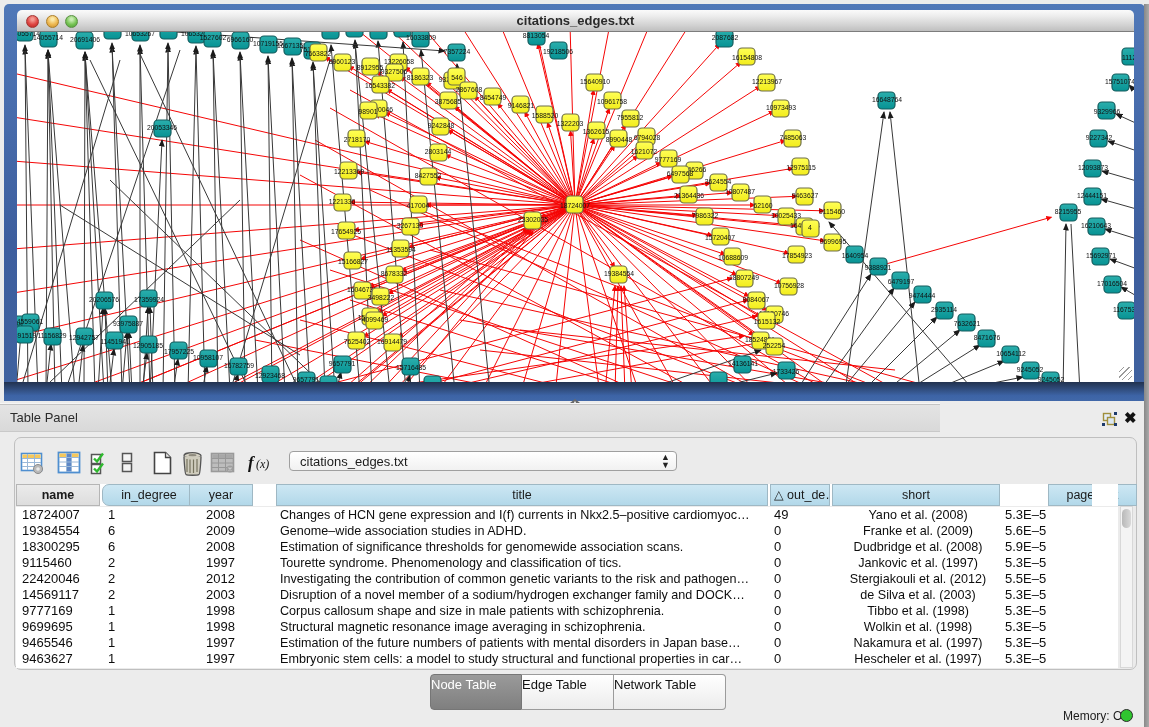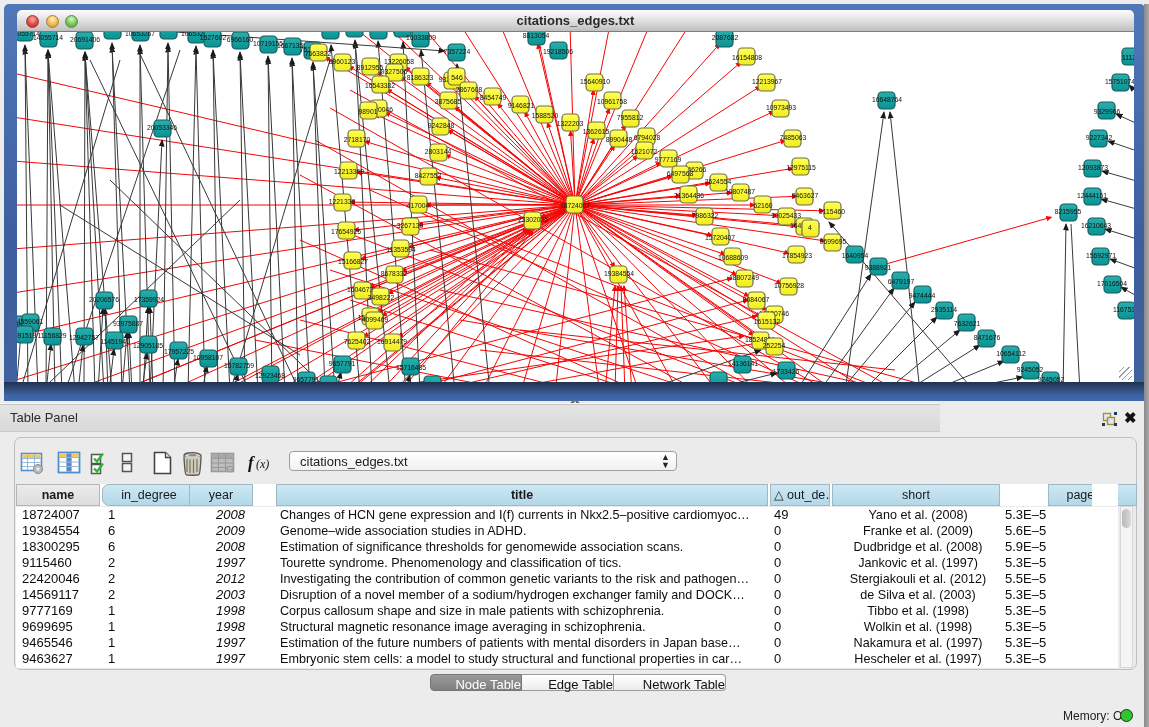--- a/index.html
+++ b/index.html
@@ -33,28 +33,28 @@
 #dd{left:289px;top:451px;width:388px;height:20px;background:linear-gradient(180deg,#fff,#f1f1f1);
  border:1px solid #9f9f9f;border-radius:4px;font-size:13px;color:#1c1c1c;line-height:19px;padding-left:10px;box-sizing:border-box;}
 #ddarr{left:661px;top:453px;font-size:9px;color:#222;line-height:8px;text-align:center;}
 
 #thead{left:16px;top:484px;width:1102px;height:22px;background:#fff;}
 #thead .h{position:absolute;top:0;height:22px;background:linear-gradient(180deg,#cde7f3,#b2d8e9);
  border:1px solid #9fb8c4;box-sizing:border-box;font-size:12.5px;color:#1a1a1a;text-align:center;line-height:21px;white-space:nowrap;overflow:hidden;}
 #tbody{left:16px;top:507px;width:1102px;height:161px;background:#fff;font-size:13px;color:#0d0d0d;}
 .tr{position:relative;height:16px;line-height:16px;white-space:nowrap;}
 .c{position:absolute;top:0;}
-.c-name{left:6px;} .c-ind{left:92px;} .c-year{left:200px;font-style:italic;} .c-title{left:264px;font-size:12.6px;max-width:489px;overflow:hidden;}
+.c-name{left:6px;} .c-ind{left:92px;} .c-year{left:190px;} .c-title{left:264px;font-size:12.6px;max-width:489px;overflow:hidden;}
 .c-out{left:758px;} .c-short{left:818px;width:168px;text-align:center;font-size:12.6px;} .c-pr{left:989px;}
 #tscroll{left:1120px;top:506px;width:13px;height:162px;background:#f4f4f4;border:1px solid #d8d8d8;box-sizing:border-box;}
 #tthumb{left:1122px;top:509px;width:9px;height:19px;background:linear-gradient(90deg,#b9b9b9,#d9d9d9);border-radius:5px;}
 #tbl-right{left:1092px;top:484px;width:26px;height:22px;background:#fff;}
 
 #tabs{left:430px;top:674px;height:20px;font-size:13px;}
-.tab{position:absolute;top:0;height:17px;line-height:19px;text-align:right;box-sizing:border-box;
+.tab{position:absolute;top:0;height:36px;line-height:19px;text-align:left;box-sizing:border-box;
  border:1px solid #9b9b9b;background:linear-gradient(180deg,#fff,#ececec);color:#111;}
 #tab1{left:0;width:92px;border-radius:4px 0 0 4px;background:linear-gradient(180deg,#9a9a9a,#7f7f7f);color:#fff;border-color:#767676;}
 #tab2{left:92px;width:92px;border-left:none;}
 #tab3{left:184px;width:112px;border-left:none;border-radius:0 4px 4px 0;}
 #mem{left:1063px;top:709px;font-size:12px;color:#1c1c1c;}
 #memdot{left:1120px;top:709px;width:13px;height:13px;border-radius:50%;background:#2fc52f;border:1.5px solid #2c2c2c;box-sizing:border-box;}
 .ic{position:absolute;top:450px;}
 </style></head><body>
 <div id="stage">
  <div id="win" class="abs"></div>
@@ -648,21 +648,21 @@
         <text x="2" y="16" font-family="Liberation Serif, serif" font-style="italic" font-weight="bold" font-size="17" fill="#111">f</text>
         <text x="10" y="16" font-family="Liberation Serif, serif" font-style="italic" font-size="12" fill="#111">(x)</text>
       </svg></div>
  <div id="dd" class="abs">citations_edges.txt</div>
  <div id="ddarr" class="abs">▲<br>▼</div>
 
  <div id="thead" class="abs">
   <div class="h" style="left:0px;width:84px;background:linear-gradient(180deg,#ebebeb,#dddddd);border-color:#b5b5b5;font-weight:bold;">name</div>
   <div class="h" style="left:86px;width:94px;border-radius:7px;">in_degree</div>
   <div class="h" style="left:173px;width:64px;">year</div>
-  <div class="h" style="left:260px;width:492px;font-weight:bold;">title</div>
+  <div class="h" style="left:260px;width:492px;">title</div>
   <div class="h" style="left:754px;width:60px;text-align:left;padding-left:3px;">△ out_de…</div>
   <div class="h" style="left:816px;width:168px;">short</div>
   <div class="h" style="left:1032px;width:89px;">pagerank</div>
  </div>
  <div id="tbl-right" class="abs"></div>
  <div id="tbody" class="abs">
 <div class="tr">
         <span class="c c-name">18724007</span>
         <span class="c c-ind">1</span>
         <span class="c c-year">2008</span>

